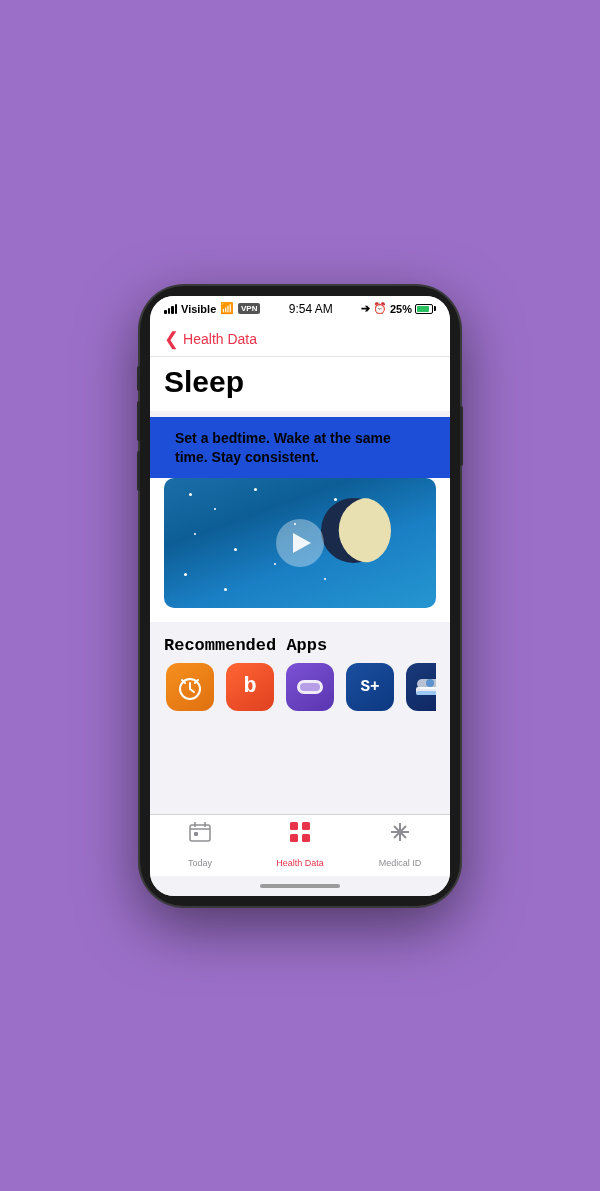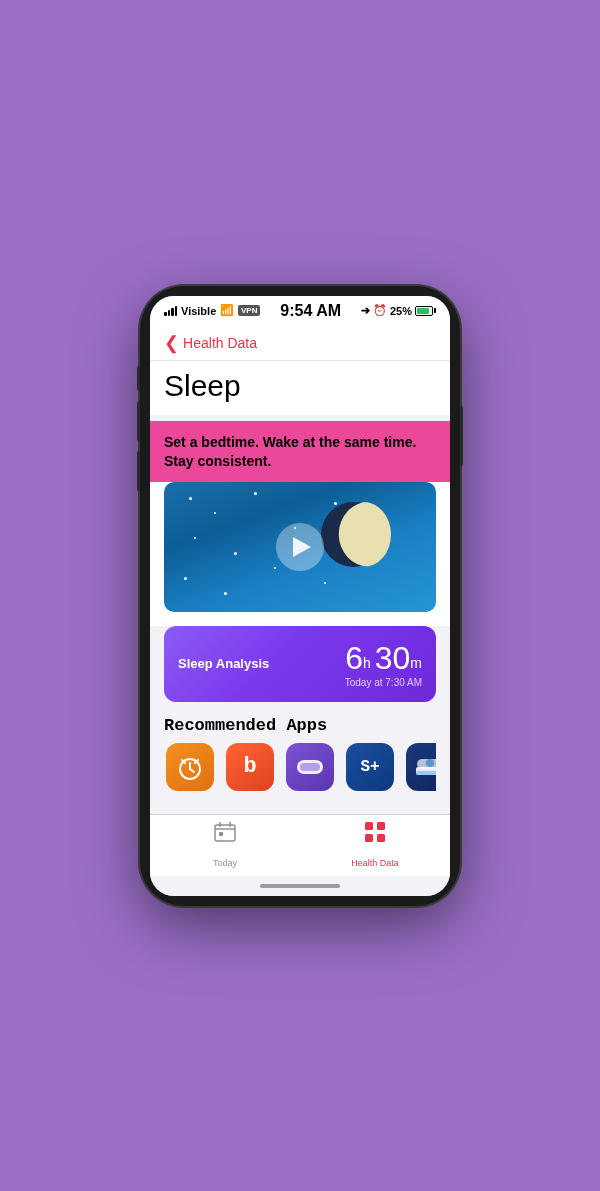--- a/index.html
+++ b/index.html
@@ -34,21 +34,21 @@
       background: #fff;
       display: flex;
       justify-content: space-between;
       align-items: center;
       padding: 6px 14px 4px;
       flex-shrink: 0;
       font-size: 11px;
       font-weight: 600;
     }
     .status-left { display: flex; align-items: center; gap: 4px; }
-    .status-center { font-size: 16px; font-weight: 700; }
+    .status-center { font-size: 12px; font-weight: 400; }
     .status-right { display: flex; align-items: center; gap: 3px; font-size: 11px; }
     .signal-bars { display: flex; align-items: flex-end; gap: 1px; }
     .signal-bars span { background: #000; display: block; width: 2.5px; border-radius: 1px; }
     .vpn-badge {
       background: #555;
       color: #fff;
       font-size: 8px;
       font-weight: 700;
       border-radius: 2px;
       padding: 1px 3px;
@@ -110,27 +110,27 @@
       color: #e8334a;
       font-size: 14px;
       font-weight: 400;
     }
     .page-title-section {
       background: #fff;
       padding: 8px 14px 12px;
     }
     .page-title {
       font-size: 30px;
-      font-weight: 400;
+      font-weight: 700;
       color: #000;
     }
     
     .description-section {
-      background: #ec4899;
-      padding: 12px 14px 10px;
+      background: #1d4ed8;
+      padding: 12px 25px 10px;
       margin-top: 8px;
     }
     .description-text {
       font-size: 14px;
       font-weight: 700;
       color: #000;
       line-height: 1.4;
     }
     
     .video-section {
@@ -435,32 +435,20 @@
               <div class="moon-full"></div>
               <div class="moon-crescent"></div>
             </div>
 
             <div class="play-btn">
               <div class="play-triangle"></div>
             </div>
           </div>
         </div>
 
-        <div class="sleep-card">
-          <span class="sleep-card-label">Sleep Analysis</span>
-          <div class="sleep-time">
-            <div class="sleep-time-main">
-              <span class="sleep-hours">6</span>
-              <span class="sleep-unit-h">h</span>
-              <span class="sleep-minutes">30</span>
-              <span class="sleep-unit-m">m</span>
-            </div>
-            <span class="sleep-sub">Today at 7:30 AM</span>
-          </div>
-        </div>
 
         <div style="padding: 0 0 0 0; font-family: Liberation Mono, monospace;">
           <div class="section-header">Recommended Apps</div>
           <div class="apps-section">
             <div class="apps-row">
 
               <div class="app-item">
                 <div class="app-icon" style="background: linear-gradient(145deg, #f5901e, #e07010);">
                   <svg width="28" height="28" viewBox="0 0 28 28">
                     <circle cx="14" cy="16" r="10" fill="none" stroke="white" stroke-width="2"></circle>
@@ -532,20 +520,31 @@
           <span class="tab-icon active">
             <svg width="22" height="22" viewBox="0 0 22 22">
               <rect x="1" y="1" width="8" height="8" rx="1.5" fill="#e8334a"></rect>
               <rect x="13" y="1" width="8" height="8" rx="1.5" fill="#e8334a"></rect>
               <rect x="1" y="13" width="8" height="8" rx="1.5" fill="#e8334a"></rect>
               <rect x="13" y="13" width="8" height="8" rx="1.5" fill="#e8334a"></rect>
             </svg>
           </span>
           <span class="tab-label active">Health Data</span>
         </div>
+        <div class="tab-item">
+          <span class="tab-icon">
+            <svg width="22" height="22" viewBox="0 0 22 22">
+              <line x1="11" y1="2" x2="11" y2="20" stroke="#8e8e93" stroke-width="2"></line>
+              <line x1="2" y1="11" x2="20" y2="11" stroke="#8e8e93" stroke-width="2"></line>
+              <line x1="5" y1="5" x2="17" y2="17" stroke="#8e8e93" stroke-width="2"></line>
+              <line x1="17" y1="5" x2="5" y2="17" stroke="#8e8e93" stroke-width="2"></line>
+            </svg>
+          </span>
+          <span class="tab-label">Medical ID</span>
+        </div>
       </div>
 
       <div class="home-indicator">
         <div class="home-bar"></div>
       </div>
     </div>
   </div>
 </div>
 
 </body></html>

